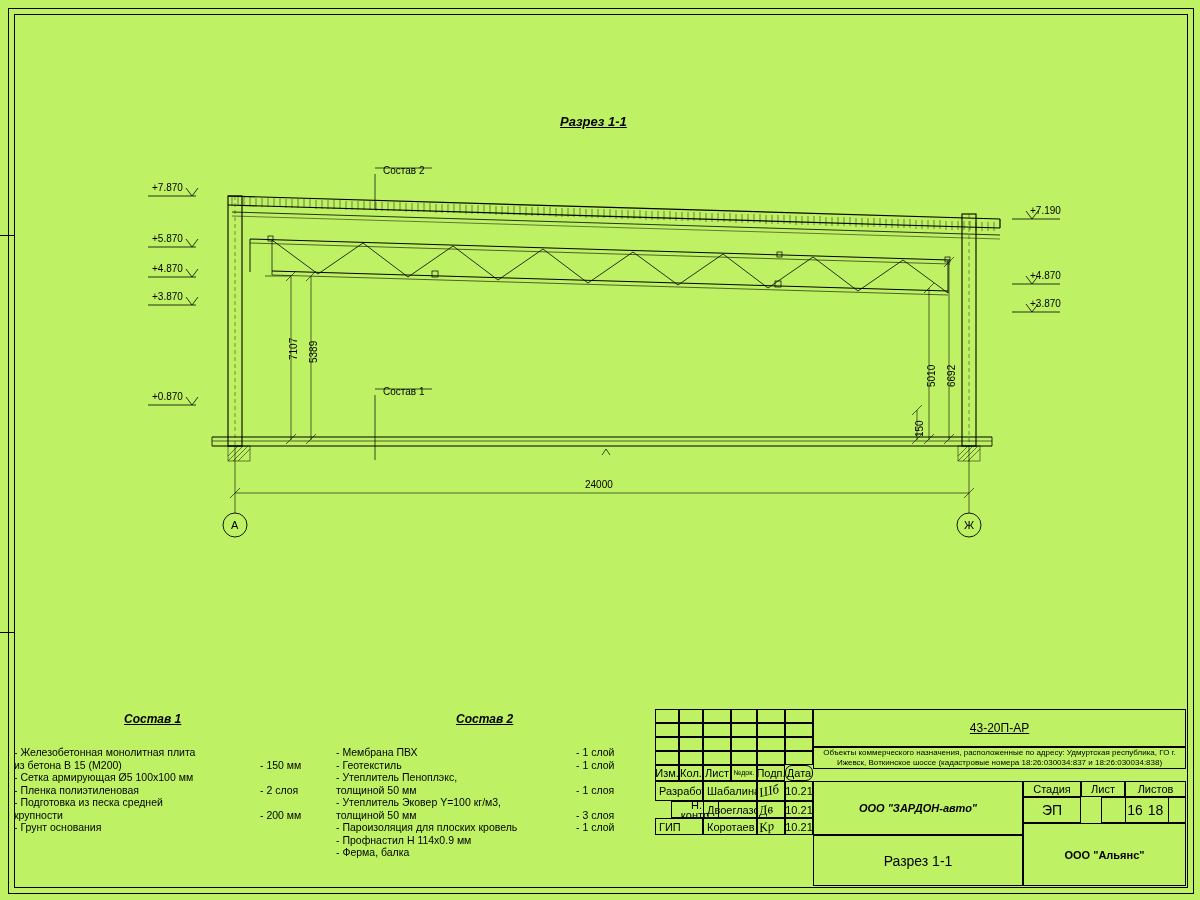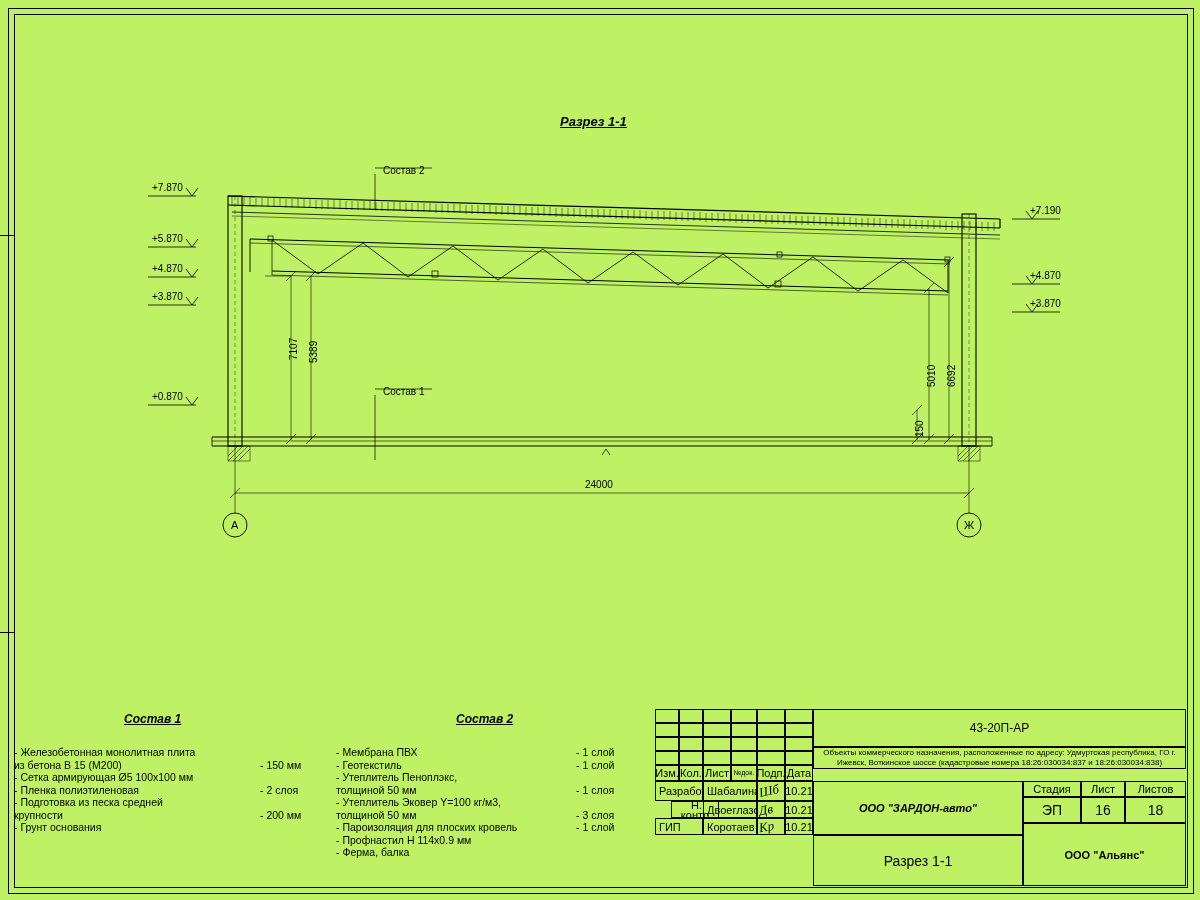--- a/index.html
+++ b/index.html
@@ -389,48 +389,48 @@
     <div class="cell" style="left:48px;top:42px;width:28px;height:14px;"></div>
     <div class="cell" style="left:76px;top:42px;width:26px;height:14px;"></div>
     <div class="cell" style="left:102px;top:42px;width:28px;height:14px;"></div>
     <div class="cell" style="left:130px;top:42px;width:28px;height:14px;"></div>
 
     <div class="cell small" style="left:0;top:56px;width:24px;height:16px;">Изм.</div>
     <div class="cell small" style="left:24px;top:56px;width:24px;height:16px;">Кол.</div>
     <div class="cell small" style="left:48px;top:56px;width:28px;height:16px;">Лист</div>
     <div class="cell small" style="left:76px;top:56px;width:26px;height:16px;font-size:7px;">№док.</div>
     <div class="cell small" style="left:102px;top:56px;width:28px;height:16px;">Подп.</div>
-    <div class="cell small" style="left:130px;top:56px;width:28px;height:16px;">Дата</div>
+    <div class="cell small" style="left:130px;top:56px;width:28px;height:16px;border-radius:7px;">Дата</div>
 
     <div class="cell small left" style="left:0;top:72px;width:48px;height:20px;">Разработал</div>
     <div class="cell small left" style="left:48px;top:72px;width:54px;height:20px;">Шабалина</div>
     <div class="cell" style="left:102px;top:72px;width:28px;height:20px;"></div>
     <div class="cell small" style="left:130px;top:72px;width:28px;height:20px;">10.21</div>
 
     <div class="cell small left" style="left:16px;top:92px;width:48px;height:17px;">Н. контр.</div>
     <div class="cell small left" style="left:48px;top:92px;width:54px;height:17px;">Двоеглазов</div>
     <div class="cell" style="left:102px;top:92px;width:28px;height:17px;"></div>
     <div class="cell small" style="left:130px;top:92px;width:28px;height:17px;">10.21</div>
 
     <div class="cell small left" style="left:0;top:109px;width:48px;height:17px;">ГИП</div>
     <div class="cell small left" style="left:48px;top:109px;width:54px;height:17px;">Коротаев</div>
     <div class="cell" style="left:102px;top:109px;width:28px;height:17px;"></div>
     <div class="cell small" style="left:130px;top:109px;width:28px;height:17px;">10.21</div>
 
-    <div class="cell code" style="left:158px;top:0;width:373px;height:38px;">43-20П-АР</div>
+    <div class="cell code" style="left:158px;top:0;width:373px;height:38px;text-decoration:underline;">43-20П-АР</div>
     <div class="cell desc" style="left:158px;top:38px;width:373px;height:22px;">Объекты коммерческого назначения, расположенные по адресу: Удмуртская республика, ГО г. Ижевск, Воткинское шоссе (кадастровые номера 18:26:030034:837 и 18:26:030034:838)</div>
 
     <div class="cell org" style="left:158px;top:72px;width:210px;height:54px;">ООО "ЗАРДОН-авто"</div>
 
     <div class="cell small" style="left:368px;top:72px;width:58px;height:16px;">Стадия</div>
     <div class="cell small" style="left:426px;top:72px;width:44px;height:16px;">Лист</div>
     <div class="cell small" style="left:470px;top:72px;width:61px;height:16px;">Листов</div>
 
     <div class="cell big" style="left:368px;top:88px;width:58px;height:26px;">ЭП</div>
-    <div class="cell big" style="left:426px;top:88px;width:44px;height:26px;text-align:center;">16</div>
+    <div class="cell big" style="left:446px;top:88px;width:68px;height:26px;text-align:center;">16</div>
     <div class="cell big" style="left:470px;top:88px;width:61px;height:26px;">18</div>
 
     <div class="cell big" style="left:158px;top:126px;width:210px;height:51px;">Разрез 1-1</div>
     <div class="cell org2" style="left:368px;top:114px;width:163px;height:63px;">ООО "Альянс"</div>
 
     <div class="sig" style="left:104px;top:74px;transform:rotate(-12deg);">Шб</div>
     <div class="sig" style="left:104px;top:93px;transform:rotate(-10deg);">Дв</div>
     <div class="sig" style="left:104px;top:110px;transform:rotate(-10deg);">Кр</div>
   </div>
 

